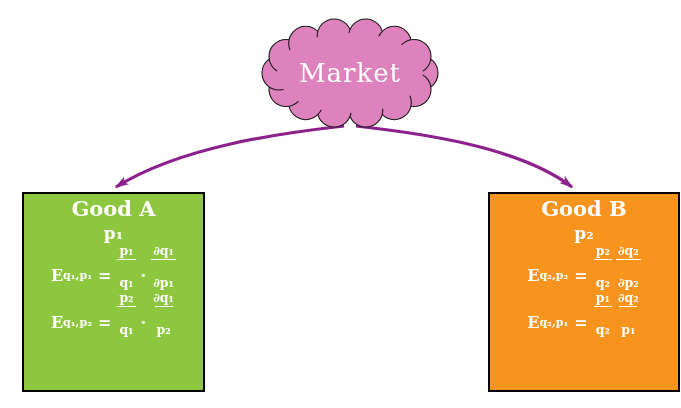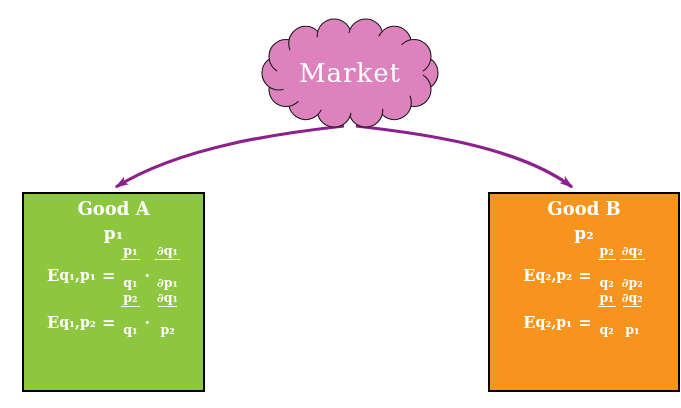--- a/index.html
+++ b/index.html
@@ -27,32 +27,32 @@
     top:192px;height:200px;
     border:2px solid var(--box_border,#000);
     box-sizing:border-box;
     color:var(--box_text,#fff);
     font-weight:bold;
     display:flex;flex-direction:column;align-items:center;
     padding-top:3px;
   }
   .box-a{left:22px;width:183px;background:var(--good_a_fill,#8DC63F);}
   .box-b{left:488px;width:192px;background:var(--good_b_fill,#F7941E);}
-  .box-title{font-size:18px;line-height:24px;text-align:center;}
+  .box-title{font-size:21px;line-height:24px;text-align:center;}
   .box-price{font-size:17px;line-height:25px;}
   .box-demand{font-size:18px;line-height:26px;margin-top:13px;}
   .formula{
     font-size:16px;
     margin-top:11px;
     height:36px;
     display:flex;align-items:center;justify-content:center;
     white-space:nowrap;
   }
   .formula .lhs{font-size:16px;}
-  .formula sub{font-size:14px;line-height:1;}
+  .formula sub{font-size:11px;line-height:1;}
   .eq{margin:0 6px;}
   .frac{
     display:inline-flex;flex-direction:column;align-items:center;
     vertical-align:middle;
     font-size:12.5px;line-height:1.15;
   }
   .frac .den{border-top:1.4px solid var(--box_text,#fff);padding:16px 2px;}
   .frac .num{padding:0 2px;}
   .op{margin:0 5px;}
   .gap{width:4px;display:inline-block;}

